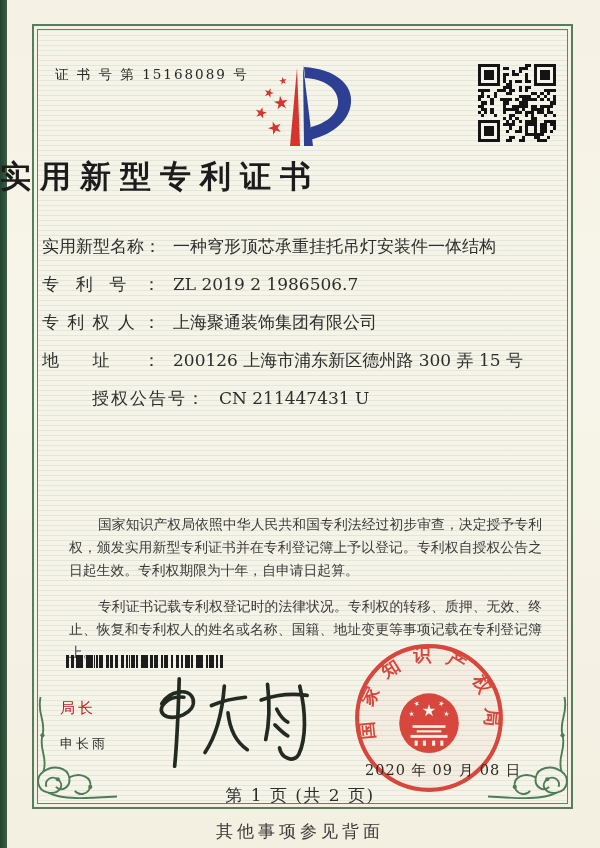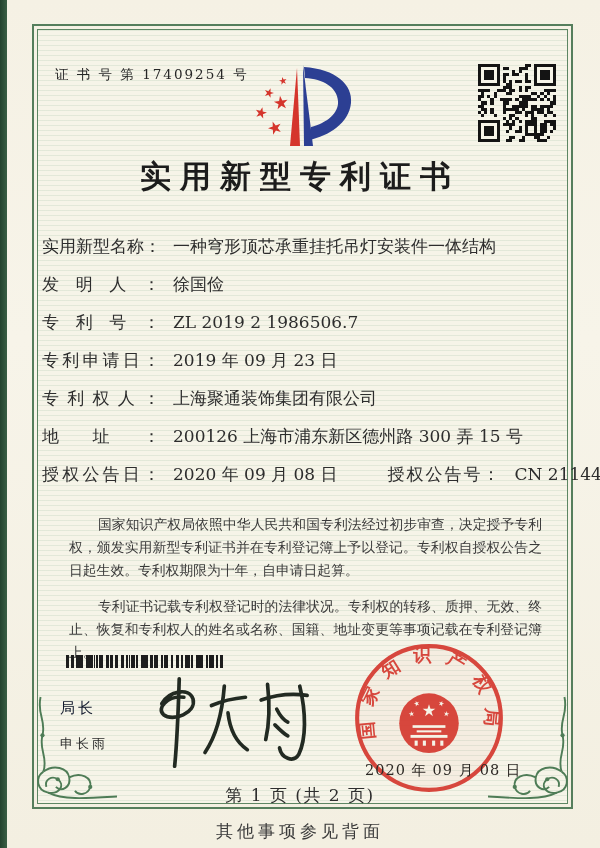--- a/index.html
+++ b/index.html
@@ -12,59 +12,59 @@
     background:linear-gradient(90deg,#23422e,#3a5f45);}
   .frame{position:absolute;left:32px;top:24px;right:27px;bottom:39px;
     border:2px solid #557e5c;}
   .frame-inner{position:absolute;inset:3px;border:1px solid #5d8663;
     background:
       repeating-linear-gradient(180deg,rgba(124,170,136,0.16) 0 1px,rgba(0,0,0,0) 1px 5px),
       #f6f4e8;}
   .cert-no{position:absolute;left:55px;top:66px;font-size:13.5px;letter-spacing:2px;color:#262626;}
   .logo{position:absolute;left:240px;top:50px;width:126px;height:102px;}
   .qr{position:absolute;left:478px;top:64px;width:78px;height:78px;}
-  .title{position:absolute;left:0;right:0;top:156px;text-align:center;
+  .title{position:absolute;left:0;right:0;top:156px;
     font-size:31px;font-weight:700;letter-spacing:9px;color:#1c1c1c;}
   .fields{position:absolute;left:42px;right:48px;top:237px;font-size:17px;line-height:19px;color:#2d2d2d;}
   .field-row{margin-bottom:19px;white-space:nowrap;}
   .flabel{display:inline-block;width:118px;text-align:justify;text-align-last:justify;vertical-align:top;}
   .fvalue{padding-left:13px;}
   .row-split{display:flex;}
   .grant-group{margin-left:50px;}
   .grant-group .flabel{width:auto;letter-spacing:2px;}
   .paras{position:absolute;left:57px;right:46px;top:501px;font-size:13.8px;
     line-height:23.2px;color:#3a3a3a;text-align:justify;}
   .paras p{margin:12px;text-indent:2.1em;}
   .barcode{position:absolute;left:66px;top:655px;width:157px;height:13px;
     background:
       repeating-linear-gradient(90deg,#1d1d1d 0 2px,transparent 2px 5px),
       repeating-linear-gradient(90deg,#1d1d1d 0 1px,transparent 1px 7px),
       repeating-linear-gradient(90deg,#1d1d1d 0 3px,transparent 3px 11px);}
-  .pos-label{position:absolute;left:60px;top:699px;font-size:15px;letter-spacing:3px;color:#0f172a;}
+  .pos-label{position:absolute;left:60px;top:699px;font-size:15px;letter-spacing:3px;color:#b91c1c;}
   .dir-name{position:absolute;left:60px;top:735px;font-size:13px;letter-spacing:3px;color:#2b2b2b;}
   .signature{position:absolute;left:136px;top:666px;width:184px;height:114px;}
   .seal{position:absolute;left:352px;top:641px;width:154px;height:154px;opacity:0.92;}
   .seal-date{position:absolute;left:365px;top:761px;font-size:14.5px;letter-spacing:1px;color:#2c2824;z-index:5;}
   .page-info{position:absolute;left:0;right:0;top:784px;text-align:center;
     font-size:17px;letter-spacing:1.5px;color:#2e2e2e;}
   .back-note{position:absolute;left:0;right:0;top:820px;text-align:center;
     font-size:17px;letter-spacing:4px;color:#3a3a3a;}
   .corner{position:absolute;width:86px;height:112px;z-index:3;}
   .corner-left{left:31px;top:696px;}
   .corner-right{right:26px;top:696px;transform:scaleX(-1);}
 </style>
 </head>
 <body>
 
 <div class="edge-left"></div>
 <div class="frame">
   <div class="frame-inner"></div>
 </div>
 
-<div class="cert-no">证 书 号 第 17409254 号</div>
+<div class="cert-no">证 书 号 第 15168089 号</div>
 
 <svg class="logo" viewBox="0 0 126 100">
   <defs>
     <path id="star" d="M0,-1 L0.225,-0.309 L0.951,-0.309 L0.363,0.118 L0.588,0.809 L0,0.382 L-0.588,0.809 L-0.363,0.118 L-0.951,-0.309 L-0.225,-0.309 Z"></path>
   </defs>
   <g fill="#d5352c">
     <use href="#star" transform="translate(43,30) scale(4) rotate(-12)"></use>
     <use href="#star" transform="translate(29,42) scale(5) rotate(18)"></use>
     <use href="#star" transform="translate(41,52) scale(7.2) rotate(-8)"></use>
     <use href="#star" transform="translate(21,62) scale(6) rotate(14)"></use>
@@ -289,38 +289,29 @@
     <rect x="2" y="20" width="3" height="3" fill="#141414"></rect>
   </svg>
 
 <div class="title">实用新型专利证书</div>
 
 <div class="fields">
   <div class="field-row">
     <span class="flabel">实用新型名称：</span><span class="fvalue">一种穹形顶芯承重挂托吊灯安装件一体结构</span>
   </div>
   <div class="field-row">
-    <span class="flabel">发明人：</span><span class="fvalue">徐国俭</span>
-  </div>
-  <div class="field-row">
     <span class="flabel">专利号：</span><span class="fvalue">ZL 2019 2 1986506.7</span>
-  </div>
-  <div class="field-row">
-    <span class="flabel">专利申请日：</span><span class="fvalue">2019 年 09 月 23 日</span>
   </div>
   <div class="field-row">
     <span class="flabel">专利权人：</span><span class="fvalue">上海聚通装饰集团有限公司</span>
   </div>
   <div class="field-row">
     <span class="flabel">地址：</span><span class="fvalue">200126 上海市浦东新区德州路 300 弄 15 号</span>
   </div>
   <div class="field-row row-split">
-    <div>
-      <span class="flabel">授权公告日：</span><span class="fvalue">2020 年 09 月 08 日</span>
-    </div>
     <div class="grant-group">
       <span class="flabel">授权公告号：</span><span class="fvalue">CN 211447431 U</span>
     </div>
   </div>
 </div>
 
 <div class="paras">
   <p>国家知识产权局依照中华人民共和国专利法经过初步审查，决定授予专利权，颁发实用新型专利证书并在专利登记簿上予以登记。专利权自授权公告之日起生效。专利权期限为十年，自申请日起算。</p>
   <p>专利证书记载专利权登记时的法律状况。专利权的转移、质押、无效、终止、恢复和专利权人的姓名或名称、国籍、地址变更等事项记载在专利登记簿上。</p>
 </div>

